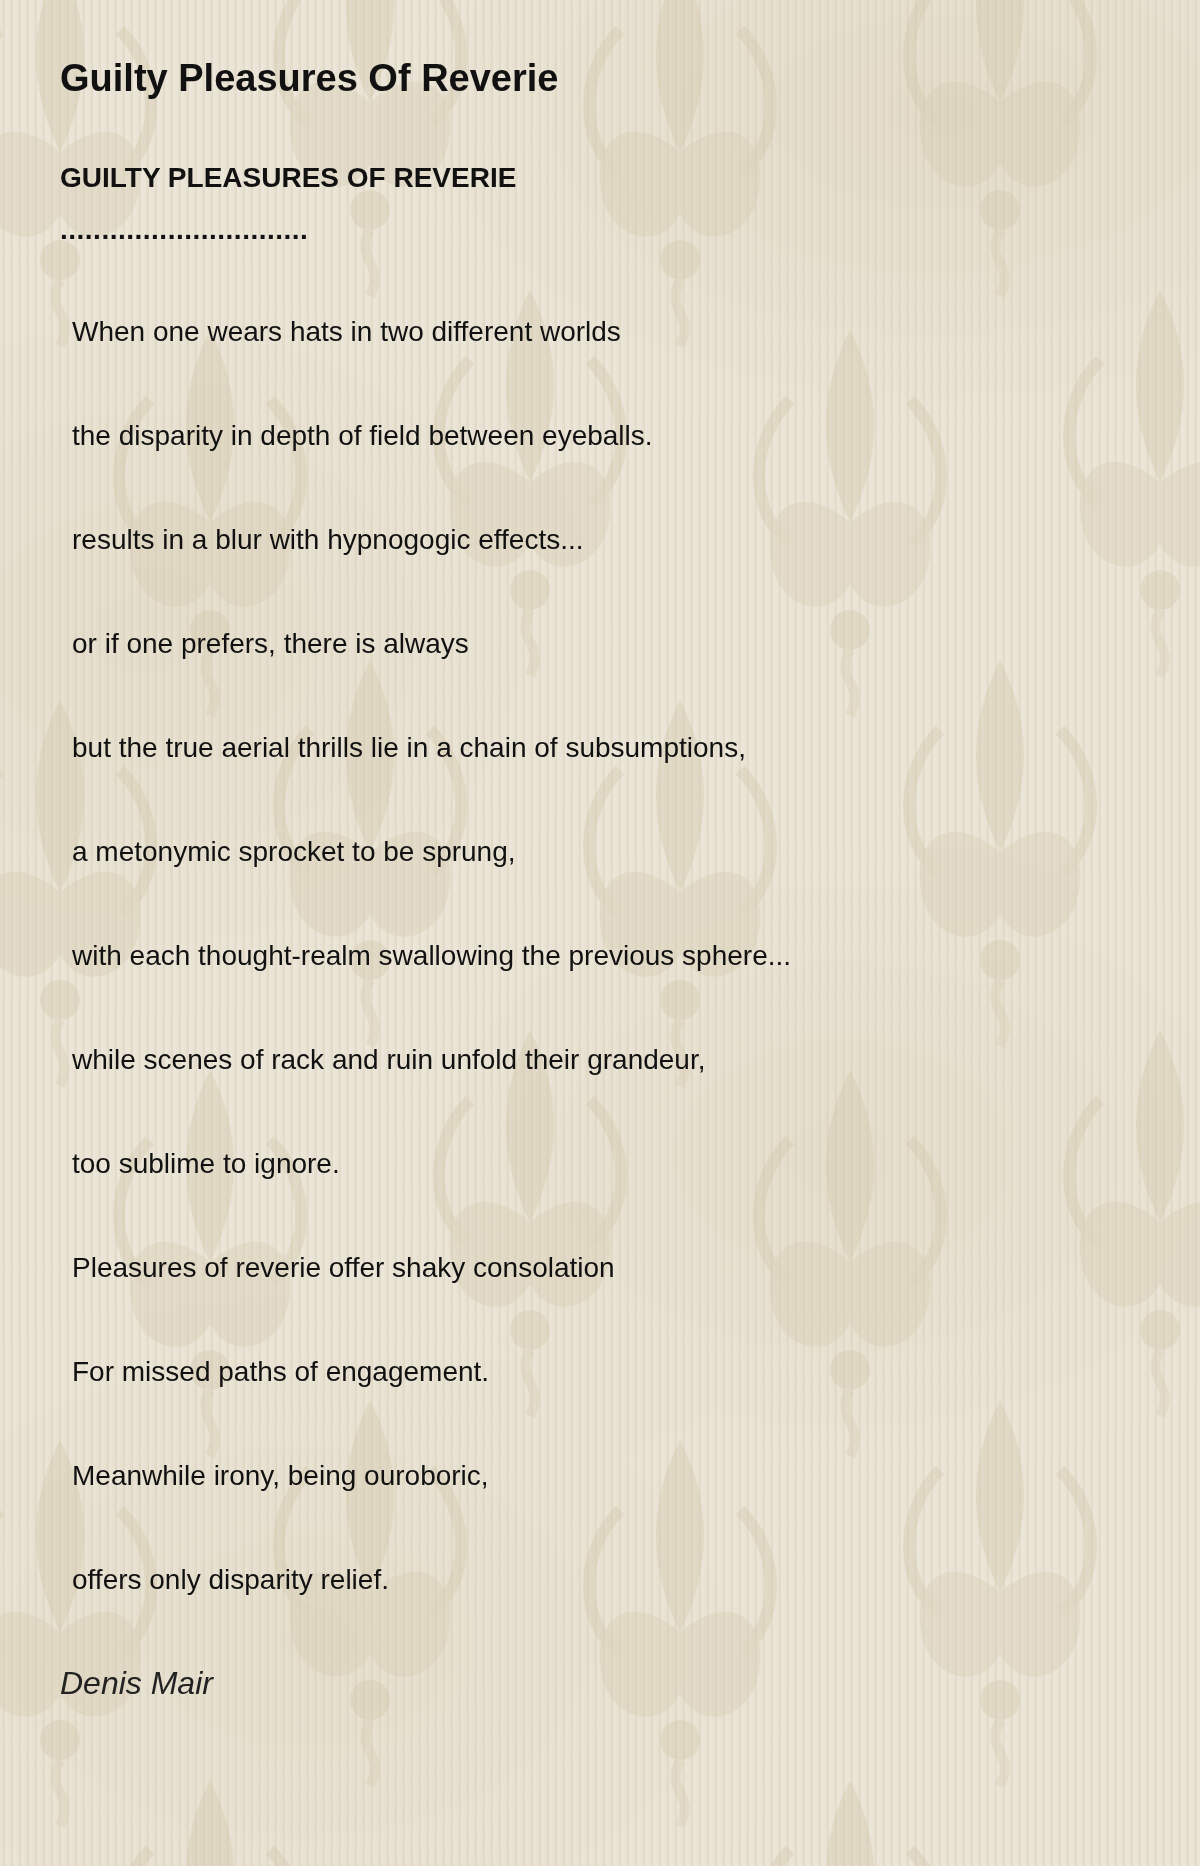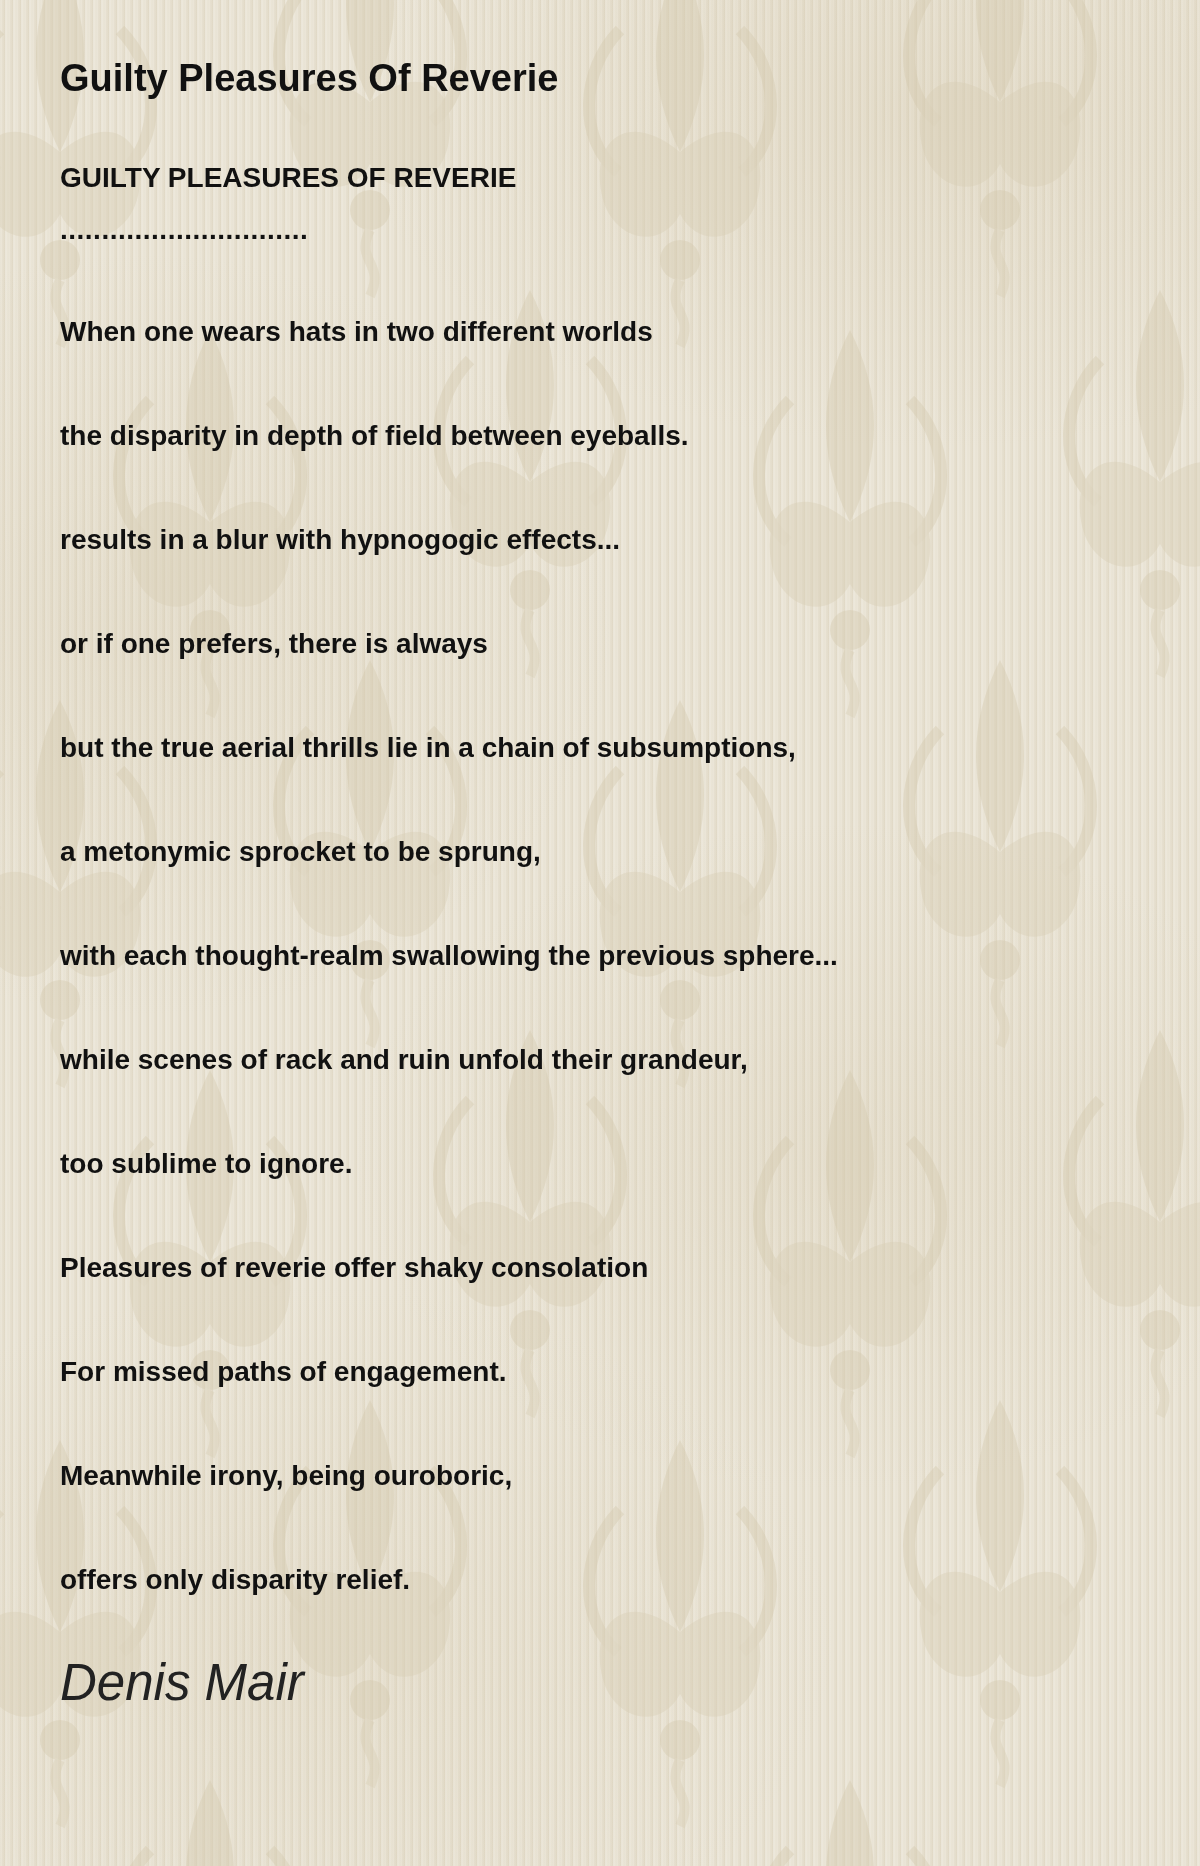--- a/index.html
+++ b/index.html
@@ -56,31 +56,31 @@
     font-weight:bold;
   }
   .poem-separator{
     margin:18px 0 0 0;
     font-size:28px;
     line-height:34px;
     font-weight:bold;
     letter-spacing:0.5px;
   }
   .poem-body p{
-    margin:70px 0 0 0;
+    margin:70px 0 0 12px;
     font-size:28px;
     line-height:34px;
-    font-weight:bold;
+    font-weight:normal;
   }
   .poem-body p.first{
     margin-top:68px;
   }
   .poem-author{
     margin:62px 0 0 0;
-    font-size:51px;
+    font-size:32px;
     line-height:48px;
     font-style:italic;
     font-weight:normal;
     color:var(--author);
   }
 </style>
 </head>
 <body>
 
 <svg class="damask" width="1200" height="1866" viewBox="0 0 1200 1866" aria-hidden="true">

